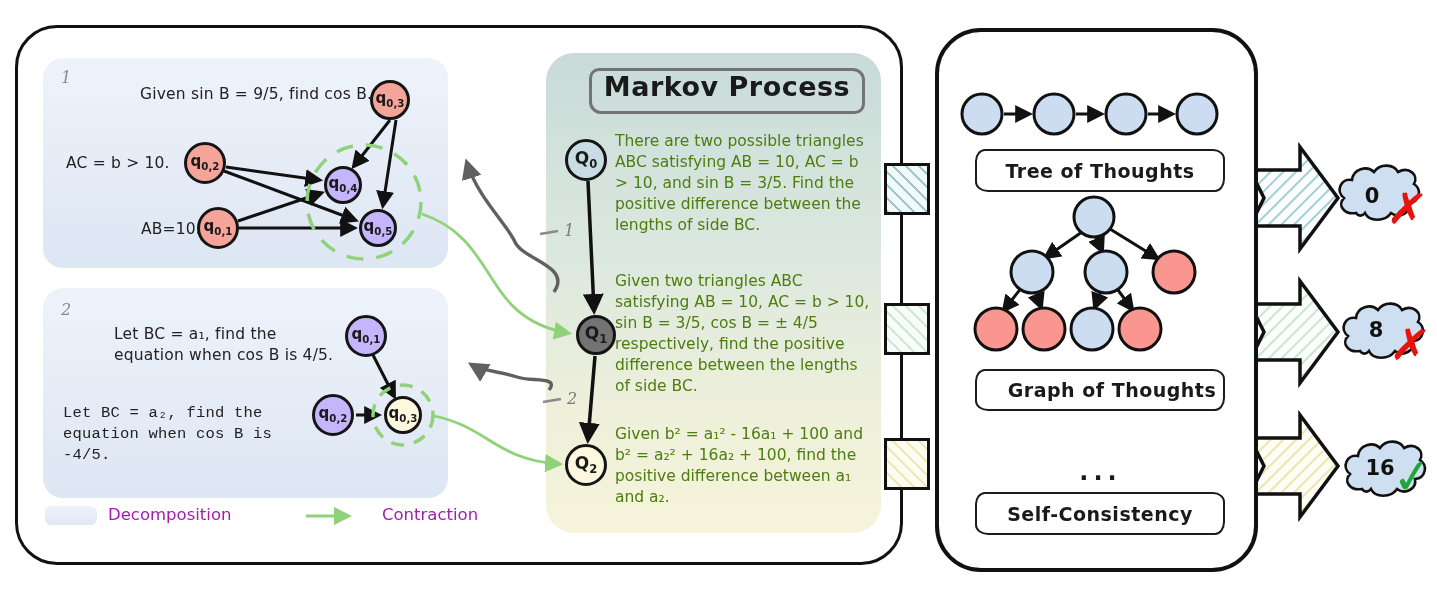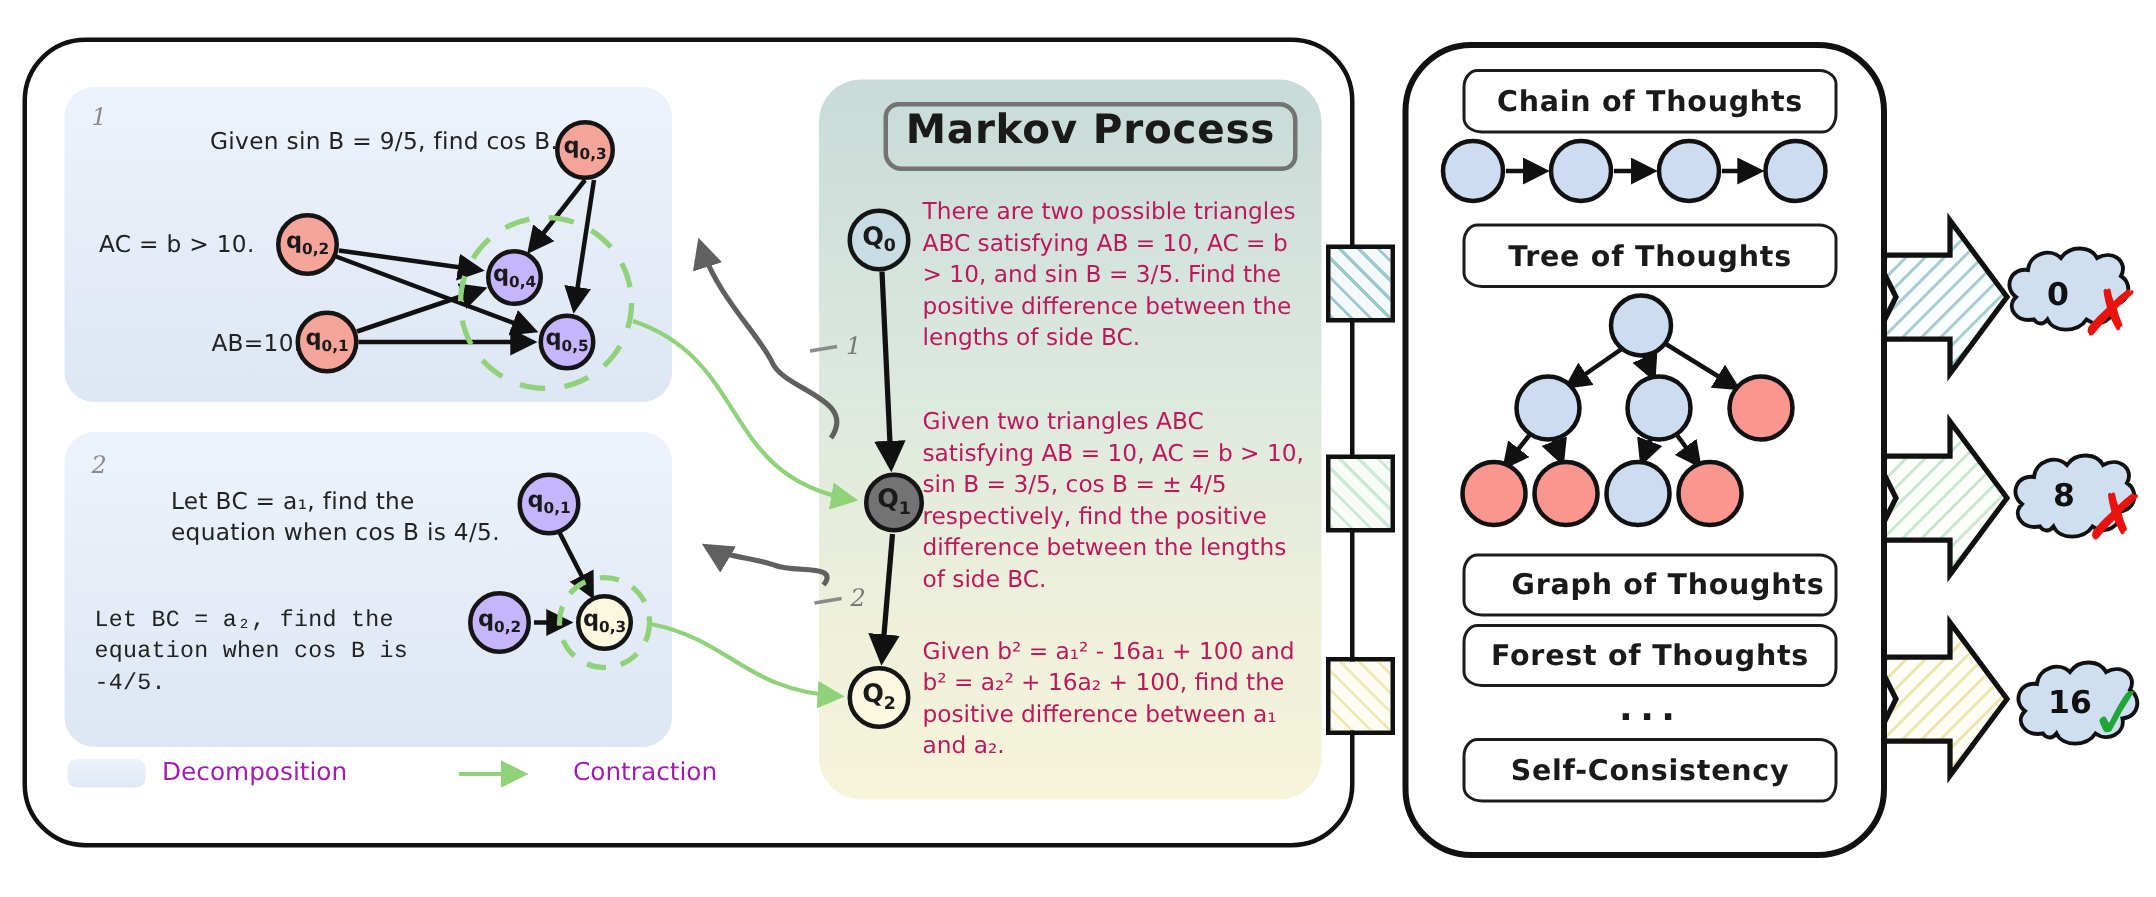--- a/index.html
+++ b/index.html
@@ -44,21 +44,21 @@
     left:528px; top:25px; width:335px; height:480px; border-radius:28px;
     background:linear-gradient(180deg,#c8dbd8 0%,#dce8df 42%,#eef0da 75%,#f6f4da 100%);
     z-index:1;
   }
   #markov-title-box {
     left:571px; top:40px; width:276px; height:46px;
     border:3px solid #737373; border-radius:10px 12px 10px 12px;
     display:flex; align-items:flex-start; justify-content:center;
     font-size:27px; font-weight:bold; letter-spacing:0.5px; z-index:3;
   }
-  .markov-text { font-size:15.5px; line-height:21px; color:#be185d; z-index:3; }
+  .markov-text { font-size:15.5px; line-height:21px; color:#4d7c0f; z-index:3; }
   .transition-label {
     font-family:"DejaVu Serif", serif; font-style:italic;
     font-size:16px; color:#787878; z-index:3;
   }
 
   
   #legend-swatch {
     left:27px; top:478px; width:52px; height:19px; border-radius:6px;
     background:linear-gradient(180deg,#eef3fb,#dfe8f4); z-index:3;
   }
@@ -224,23 +224,20 @@
     <div class="abs legend-label" style="left:90px;top:477px;">Decomposition</div>
     <div class="abs legend-label" style="left:348px;top:477px;margin-left:16px;">Contraction</div>
   </div>
 
   <div class="abs tab tab-teal" style="left:884px;top:163px;"></div>
   <div class="abs tab tab-green" style="left:884px;top:303px;"></div>
   <div class="abs tab tab-yellow" style="left:884px;top:438px;"></div>
 
   <div id="methods-panel" class="abs">
 
-    <div class="method-box" style="top:14px;">
-      <span>Chain of Thoughts</span>
-    </div>
 
     <svg class="noptr" style="left:18px;top:58px;" width="287" height="48" viewBox="0 0 287 48">
       <defs>
         <marker id="mk-b2" markerWidth="6" markerHeight="6" refX="4.6" refY="3" orient="auto">
           <path d="M0,0 L6,3 L0,6 Z" fill="#111"></path>
         </marker>
       </defs>
       <g stroke="#111" stroke-width="3" fill="none">
         <path d="M 47 24 L 72 24" marker-end="url(#mk-b2)"></path>
         <path d="M 119 24 L 144 24" marker-end="url(#mk-b2)"></path>
@@ -281,23 +278,20 @@
         <circle cx="32" cy="134" r="21" fill="#f8968f"></circle>
         <circle cx="80" cy="134" r="21" fill="#f8968f"></circle>
         <circle cx="128" cy="134" r="21" fill="#ccddf2"></circle>
         <circle cx="176" cy="134" r="21" fill="#f8968f"></circle>
       </g>
     </svg>
 
     <div class="method-box" style="top:337px;height:42px;padding-left:24px;">
       <span>Graph of Thoughts</span>
     </div>
-    <div class="method-box" style="top:384px;height:42px;">
-      <span>Forest of Thoughts</span>
-    </div>
     <div class="abs dots" style="left:0;top:426px;width:323px;">...</div>
     <div class="method-box" style="top:460px;">
       <span>Self-Consistency</span>
     </div>
   </div>
 
   <svg class="abs noptr" style="left:1248px;top:142px;" width="94" height="112" viewBox="0 0 94 112">
     <defs>
       <pattern id="hatch-teal" patternUnits="userSpaceOnUse" width="9" height="9" patternTransform="rotate(45)">
         <rect width="9" height="9" fill="#fbfefe"></rect>

